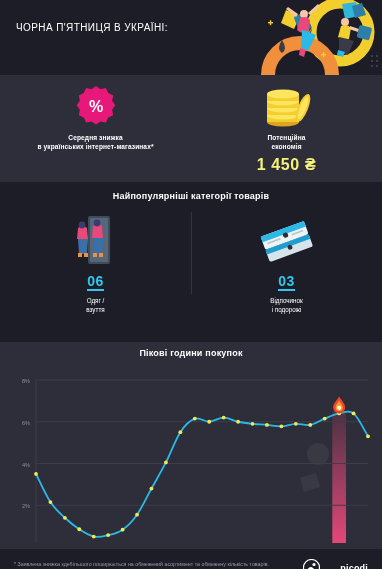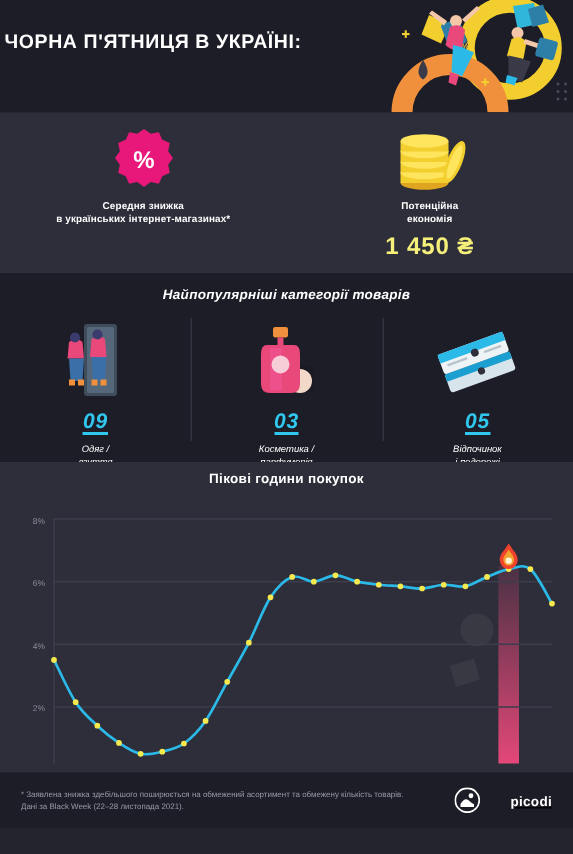--- a/index.html
+++ b/index.html
@@ -14,23 +14,23 @@
 
   
   .header {
     position: relative;
     height: 75px;
     background: #1d1d27;
     overflow: hidden;
   }
   .header-title {
     position: absolute;
-    left: 3px; top: 20px;
-    font-size: 13px;
-    font-weight: bold;
+    left: 16px; top: 20px;
+    font-size: 10px;
+    font-weight: normal;
     letter-spacing: .4px;
     line-height: 16px;
     color: #ffffff;
     z-index: 5;
   }
   .hero { position: absolute; right: 0; top: 0; width: 210px; height: 75px; }
 
   
   .stats {
     position: relative;
@@ -59,23 +59,22 @@
     font-size: 16px;
     font-weight: bold;
     letter-spacing: .6px;
     margin-top: 5px;
   }
   .bg-watermark { position: absolute; opacity: .05; fill: #ffffff; z-index: 1; }
 
   
   .cats {
     position: relative;
-    height: 126px;
+    height: 160px;
     background: #1d1d27;
-    font-style: italic;
   }
   .cats-title {
     text-align: center;
     color: #ffffff;
     font-size: 9px;
     font-weight: bold;
     padding-top: 9px;
     letter-spacing: .2px;
   }
   .cats-row { display: flex; margin-top: 9px; height: 112px; }
@@ -290,60 +289,44 @@
             </g>
             <g>
               <path d="M7 16 q5 -4 9 0 l1 11 -11 0z" fill="#e8487a"></path>
               <circle cx="11" cy="13" r="3.4" fill="#3b3b6e"></circle>
               <path d="M7 27 h10 l-1 15 -8 0z" fill="#3a6fa8"></path>
               <rect x="7" y="41" width="4" height="4" fill="#f0903c"></rect>
               <rect x="13" y="41" width="4" height="4" fill="#f0903c"></rect>
             </g>
           </svg>
         </div>
-        <div class="cat-num">09</div>
+        <div class="cat-num">06</div>
         <div class="cat-label" style="white-space:pre-line">Одяг /
 взуття</div>
       </div>
 
 
-      <div class="cat">
-        <div class="cat-icon">
-          <svg width="50" height="58" viewBox="0 0 50 58">
-            <rect x="26" y="32" width="17" height="17" fill="#1a1a24"></rect>
-            <circle cx="34" cy="42" r="8" fill="#f2d8c8"></circle>
-            <rect x="16" y="6" width="10" height="7" rx="1.5" fill="#f0903c"></rect>
-            <rect x="19" y="13" width="4" height="5" fill="#e8487a"></rect>
-            <path d="M12 18 h18 q4 0 4 6 v20 q0 6 -6 6 h-14 q-6 0 -6 -6 v-20 q0 -6 4 -6z" fill="#e8487a"></path>
-            <path d="M14 20 h8 v28 h-8z" fill="#f05898" opacity=".55"></path>
-            <circle cx="21" cy="31" r="6" fill="#f7cdd8"></circle>
-          </svg>
-        </div>
-        <div class="cat-num">03</div>
-        <div class="cat-label" style="white-space:pre-line">Косметика /
-парфумерія</div>
-      </div>
 
 
       <div class="cat">
         <div class="cat-icon">
           <svg width="58" height="58" viewBox="0 0 58 58">
             <g transform="rotate(-20 29 30)">
               <rect x="6" y="16" width="46" height="14" rx="2" fill="#eef3f6"></rect>
               <rect x="6" y="16" width="46" height="6" fill="#2bb9e8"></rect>
               <circle cx="30" cy="23" r="2.6" fill="#2e2e3a"></circle>
               <rect x="10" y="24" width="14" height="1.6" fill="#b8c4cc"></rect>
               <rect x="36" y="24" width="12" height="1.6" fill="#b8c4cc"></rect>
               <rect x="6" y="30" width="46" height="13" rx="2" fill="#d8e4ec"></rect>
               <rect x="6" y="30" width="46" height="5" fill="#1a9fd0"></rect>
               <circle cx="30" cy="36" r="2.4" fill="#2e2e3a"></circle>
             </g>
           </svg>
         </div>
-        <div class="cat-num">05</div>
+        <div class="cat-num">03</div>
         <div class="cat-label" style="white-space:pre-line">Відпочинок
 і подорожі</div>
       </div>
 
     </div>
   </div>
 
   <div class="chart-sec">
     <div class="chart-title">Пікові години покупок</div>
     <div class="chart-wrap">

